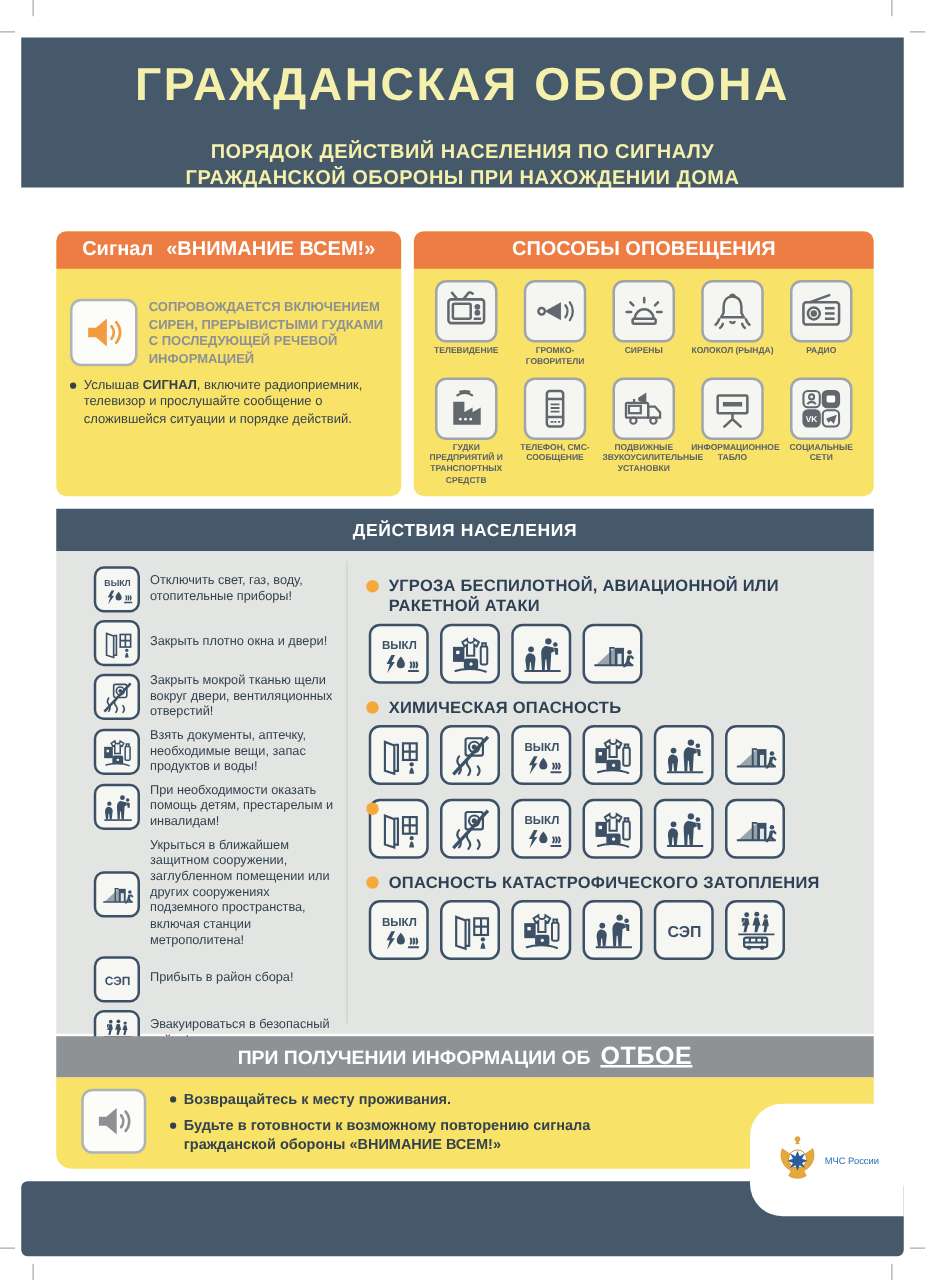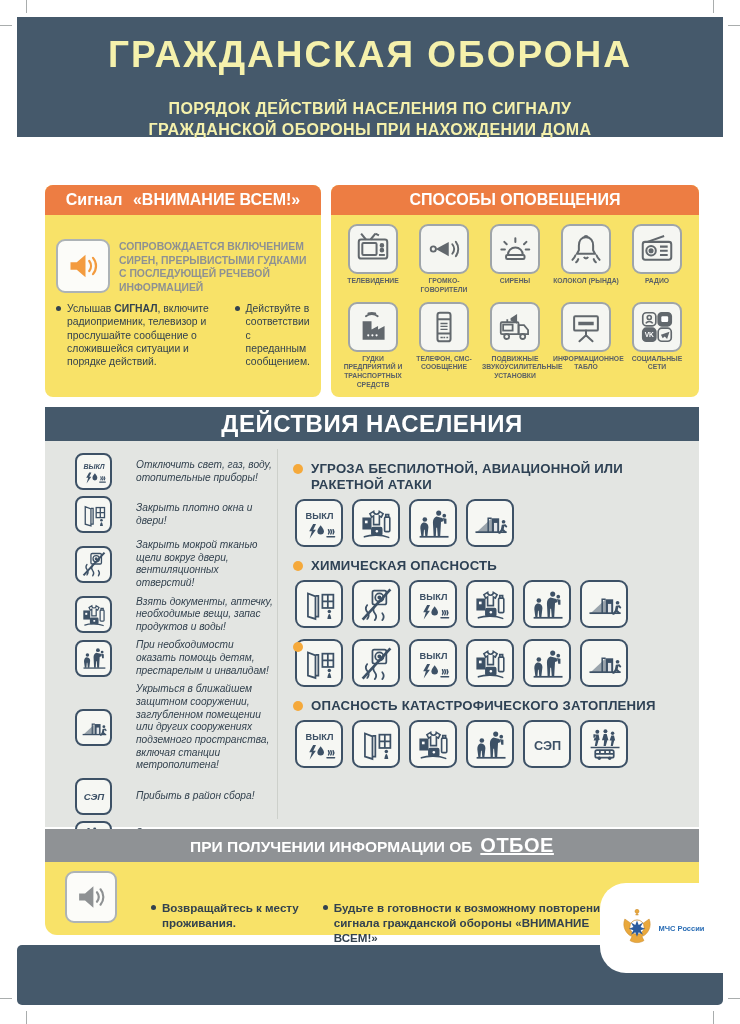--- a/index.html
+++ b/index.html
@@ -4,59 +4,59 @@
 <style>
   html,body{margin:0;padding:0;}
   body{width:740px;height:1024px;position:relative;background:#ffffff;
        font-family:"Liberation Sans",sans-serif;overflow:hidden;}
   .poster{position:absolute;left:17px;top:17px;width:706px;height:990px;}
 
   
   .crop{position:absolute;background:#a9adad;}
 
   
-  .hdr{position:absolute;left:0;top:0;width:706px;height:120px;background:var(--navy,#45596B);}
+  .hdr{position:absolute;left:0;top:13px;width:706px;height:120px;background:var(--navy,#45596B);}
   .hdr .title{margin-top:17px;text-align:center;font-size:37px;font-weight:bold;
       letter-spacing:2px;color:var(--yellow_text,#F5F1AC);}
   .hdr .sub{margin-top:23px;text-align:center;font-size:16px;font-weight:bold;
       line-height:1.3;color:var(--yellow_text,#F5F1AC);letter-spacing:.4px;}
 
   
   .signal{position:absolute;left:28px;top:168px;width:276px;height:212px;
       background:var(--yellow,#F8E268);border-radius:8px;overflow:hidden;}
   .obar{background:var(--orange,#ED7D43);color:#fff;text-align:center;height:30px;
       line-height:30px;font-size:16px;font-weight:bold;}
   .signal .body{padding:24px 11px 0;}
   .sig-top{display:flex;gap:9px;}
   .spk-box{width:54px;height:54px;background:#FCFCF9;border:2px solid #ADB3B6;border-radius:9px;
       flex:0 0 auto;display:flex;align-items:center;justify-content:center;color:#F39B3F;box-sizing:border-box;}
   .spk-box svg{width:40px;height:40px;}
   .sig-caption{font-size:10.4px;font-weight:bold;color:#8E9193;line-height:1.32;padding-top:1px;}
-  .sig-bullets{margin-top:7px;display:flex;gap:5px;}
+  .sig-bullets{margin-top:7px;display:flex;flex-direction:column;gap:5px;}
   .bullet{display:flex;gap:6px;font-size:10.4px;color:#33424F;line-height:1.28;}
   .bullet .dot{width:5px;height:5px;border-radius:50%;background:#33424F;margin-top:4px;flex:0 0 auto;}
 
   
   .ways{position:absolute;left:314px;top:168px;width:368px;height:212px;
       background:var(--yellow,#F8E268);border-radius:8px;overflow:hidden;}
   .ways-grid{display:grid;grid-template-columns:repeat(5,1fr);padding:9px 8px 0;row-gap:7px;column-gap:3px;}
   .way{display:flex;flex-direction:column;align-items:center;}
   .wicon{width:50px;height:50px;background:#F5F6F2;border:2px solid #9FA5A9;border-radius:9px;
       display:flex;align-items:center;justify-content:center;color:#62686D;box-sizing:border-box;}
   .wicon svg{width:38px;height:38px;}
   .wlabel{font-size:6.8px;font-weight:bold;color:#5B6166;text-align:center;line-height:1.3;margin-top:3px;max-width:66px;}
 
   
   .acts{position:absolute;left:28px;top:390px;width:654px;height:420px;}
-  .nbar{height:34px;background:var(--navy,#45596B);color:#fff;text-align:center;font-size:24px;
+  .nbar{height:34px;background:var(--navy,#45596B);color:#fff;text-align:center;font-size:14px;
       font-weight:bold;line-height:34px;letter-spacing:.5px;}
   .acts .abody{position:absolute;top:34px;left:0;right:0;bottom:0;background:var(--grey_bg,#E3E5E2);}
   .divider{position:absolute;left:232px;top:8px;bottom:8px;width:1px;background:#cdd0cb;}
   .left-list{position:absolute;left:30px;top:12px;width:198px;display:flex;flex-direction:column;gap:6px;}
-  .act-item{display:flex;gap:24px;align-items:center;font-style:italic;}
+  .act-item{display:flex;gap:8px;align-items:center;}
   .aicon{width:37px;height:37px;flex:0 0 auto;background:#F6F7F3;border:2px solid var(--icon_navy,#3D5166);
       border-radius:8px;display:flex;align-items:center;justify-content:center;color:var(--icon_navy,#3D5166);box-sizing:border-box;}
   .aicon svg{width:28px;height:28px;}
   .atext{font-size:10.2px;color:#33424F;line-height:1.24;}
   .right-col{position:absolute;left:248px;top:20px;right:8px;}
   .hazard{margin-bottom:11px;}
   .hz-title{position:relative;padding-left:18px;font-size:13.2px;font-weight:bold;color:#2E4154;
       line-height:1.22;max-width:392px;letter-spacing:.2px;}
   .hz-dot{position:absolute;left:0;top:3px;width:10px;height:10px;border-radius:50%;background:var(--accent_dot,#F5A93B);}
   .hz-icons{display:flex;gap:9px;margin:6px 0 0 2px;}
@@ -67,29 +67,29 @@
   
   .otboe{position:absolute;left:28px;top:812px;width:654px;}
   .gbar{height:33px;background:var(--bar_grey,#8F9295);color:#fff;text-align:center;font-size:15.5px;
       font-weight:bold;line-height:33px;}
   .gbar b{font-size:20px;margin-left:8px;letter-spacing:.5px;text-decoration:underline;}
   .ot-body{height:73px;background:var(--yellow,#F8E268);border-radius:0 0 12px 12px;position:relative;}
   .ot-spk{position:absolute;left:20px;top:9px;width:52px;height:52px;background:#FCFCF9;
       border:2px solid #ADB3B6;border-radius:9px;display:flex;align-items:center;justify-content:center;
       color:#8E9193;box-sizing:border-box;}
   .ot-spk svg{width:38px;height:38px;}
-  .ot-bullets{position:absolute;left:106px;top:11px;display:flex;flex-direction:row;gap:6px;width:460px;margin-top:28px;}
+  .ot-bullets{position:absolute;left:91px;top:11px;display:flex;flex-direction:column;gap:6px;width:460px;}
   .ot-bullets .bullet{font-size:11.6px;font-weight:bold;color:#33424F;}
 
   
   .bottom-bar{position:absolute;left:0;top:928px;width:706px;height:60px;background:var(--navy,#45596B);border-radius:5px;}
   .notch{position:absolute;left:583px;top:866px;width:123px;height:90px;background:#ffffff;
       border-radius:26px 0 0 26px;display:flex;align-items:center;justify-content:center;gap:4px;}
   .notch svg{width:36px;height:44px;}
-  .agency{font-size:7.5px;font-weight:bold;color:var(--logo_blue,#2A6DB5);white-space:nowrap;}
+  .agency{font-size:7.5px;font-weight:normal;color:var(--logo_blue,#2A6DB5);white-space:nowrap;}
 </style>
 </head>
 <body>
 
 <div class="crop" style="left:26px;top:0;width:1px;height:13px;"></div>
 <div class="crop" style="left:0;top:25px;width:12px;height:1px;"></div>
 <div class="crop" style="left:713px;top:0;width:1px;height:13px;"></div>
 <div class="crop" style="left:728px;top:25px;width:12px;height:1px;"></div>
 <div class="crop" style="left:26px;top:1011px;width:1px;height:13px;"></div>
 <div class="crop" style="left:0;top:998px;width:12px;height:1px;"></div>
@@ -118,24 +118,20 @@
               <path d="M6 13v6h5l7 6V7l-7 6z" fill="currentColor"></path>
               <path d="M21 12a6.5 6.5 0 010 8M24 9.5a10 10 0 010 13" stroke="currentColor" stroke-width="1.8" stroke-linecap="round"></path>
             </svg>
           </span>
         <div class="sig-caption">СОПРОВОЖДАЕТСЯ ВКЛЮЧЕНИЕМ СИРЕН, ПРЕРЫВИСТЫМИ ГУДКАМИ С ПОСЛЕДУЮЩЕЙ РЕЧЕВОЙ ИНФОРМАЦИЕЙ</div>
       </div>
       <div class="sig-bullets">
         <div class="bullet">
           <span class="dot"></span>
           <span><span>Услышав </span><b>СИГНАЛ</b><span>, включите радиоприемник, телевизор и прослушайте сообщение о сложившейся ситуации и порядке действий.</span></span>
-        </div>
-        <div class="bullet">
-          <span class="dot"></span>
-          <span>Действуйте в соответствии с переданным сообщением.</span>
         </div>
       </div>
     </div>
   </div>
 
   <div class="ways">
     <div class="obar">СПОСОБЫ ОПОВЕЩЕНИЯ</div>
     <div class="ways-grid">
       <div class="way">
         <span class="wicon">

